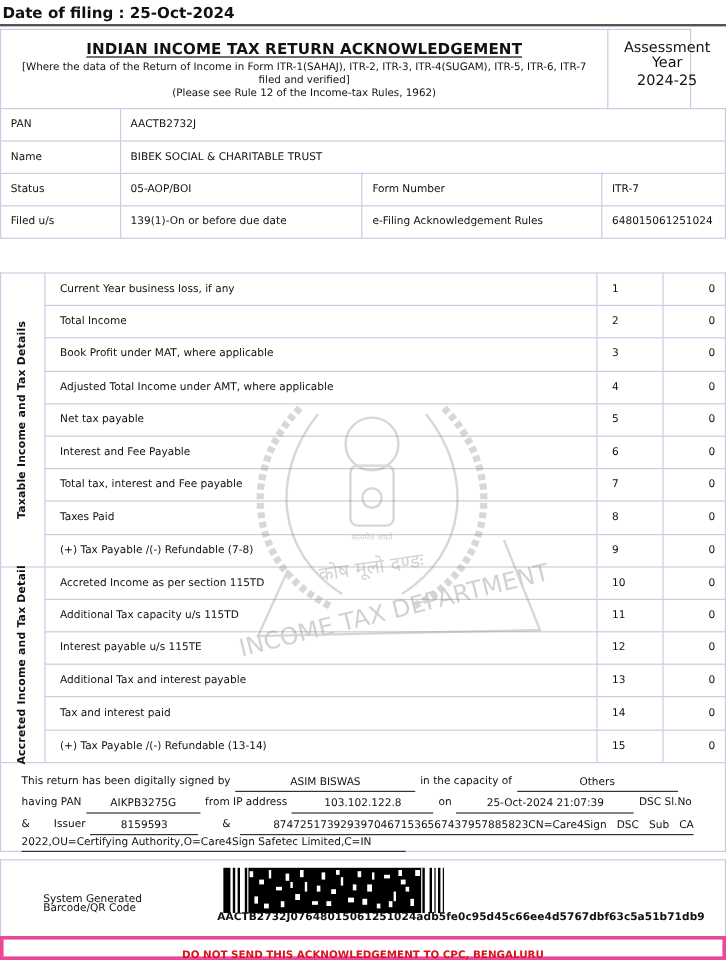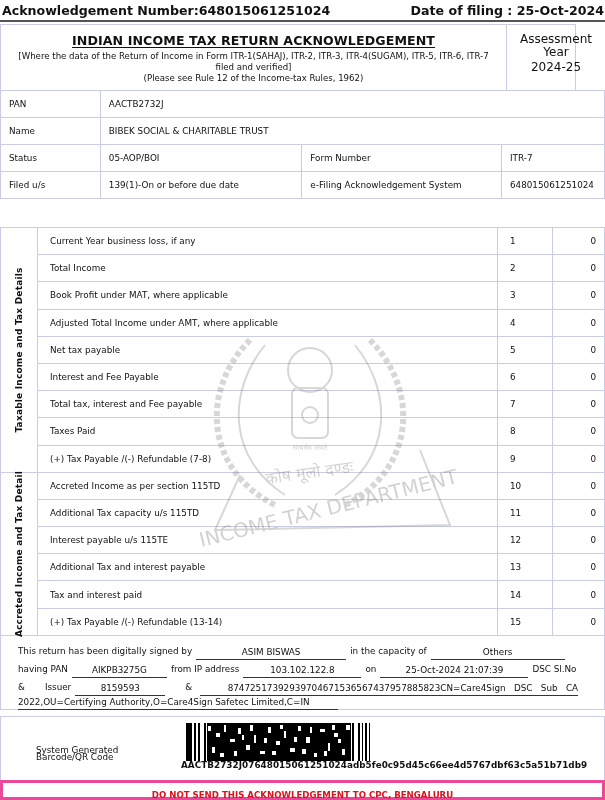--- a/index.html
+++ b/index.html
@@ -43,21 +43,20 @@
 
   .warn { position: absolute; left: 0; top: 780px; width: 605px; height: 20px; border: 3px solid #ec4899; text-align: center; }
   .warn span { display: inline-block; color: #d8141c; font-weight: bold; font-size: 8.6px; margin-top: 4px; text-decoration: underline; text-underline-offset: 2px; }
 
   .watermark { position: absolute; left: 180px; top: 300px; width: 300px; height: 250px; opacity: 0.33; pointer-events: none; }
 </style>
 </head>
 <body>
 
 <div class="topbar">
-  <div><span>Acknowledgement Number:</span><span>648015061251024</span></div>
   <div><span style="white-space:pre">Date of filing : </span><span>25-Oct-2024</span></div>
 </div>
 <div class="topline"></div>
 
 <div class="head">
   <div class="head-main">
     <div class="head-title">INDIAN INCOME TAX RETURN ACKNOWLEDGEMENT</div>
     <div class="head-sub">
       <div>[Where the data of the Return of Income in Form ITR-1(SAHAJ), ITR-2, ITR-3, ITR-4(SUGAM), ITR-5, ITR-6, ITR-7</div>
       <div>filed and verified]</div>
@@ -89,21 +88,21 @@
   </tr>
   <tr>
     <td>Status</td>
     <td>05-AOP/BOI</td>
     <td>Form Number</td>
     <td>ITR-7</td>
   </tr>
   <tr>
     <td>Filed u/s</td>
     <td>139(1)-On or before due date</td>
-    <td>e-Filing Acknowledgement System</td>
+    <td>e-Filing Acknowledgement Rules</td>
     <td>648015061251024</td>
   </tr>
 </tbody>
   </table>
 
 <table class="details">
   <tbody>
       <tr>
     <td class="side" rowspan="9">
           <div class="vlabel">Taxable Income and Tax Details</div>

